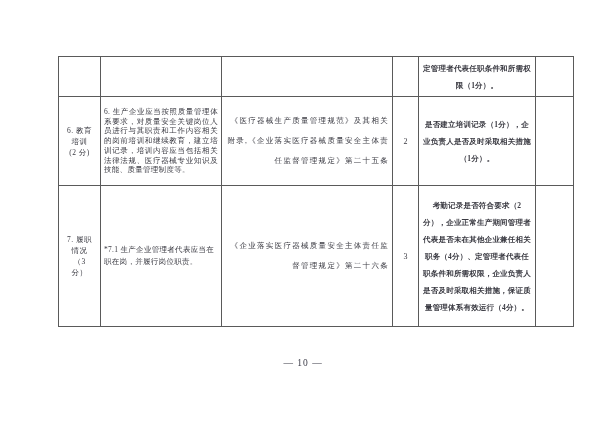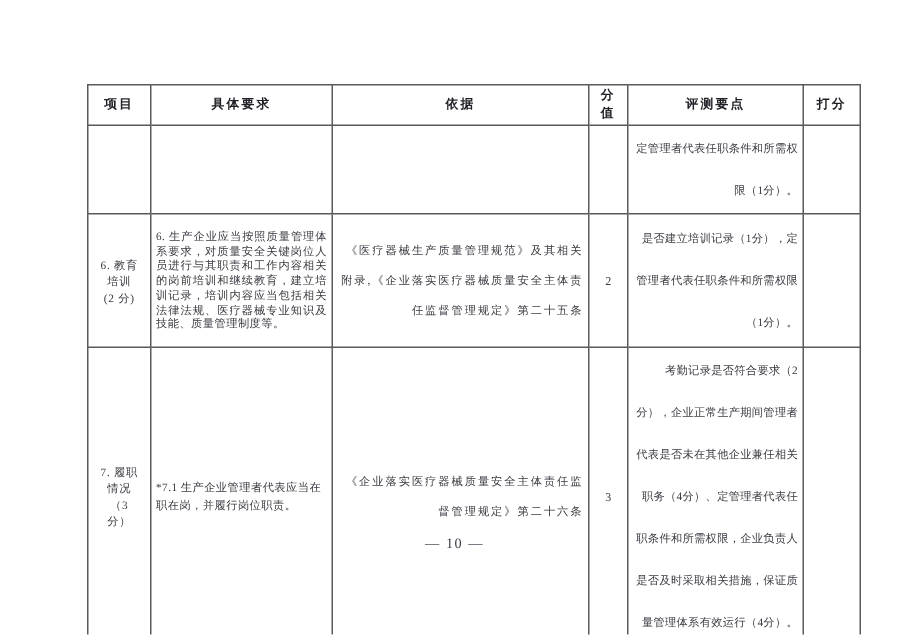--- a/index.html
+++ b/index.html
@@ -14,21 +14,21 @@
   th{
     font-size:8.5px;font-weight:bold;color:#1f1f26;text-align:center;
     letter-spacing:1.5px;height:21px;
   }
   td{font-size:7.5px;}
   .col-item{text-align:center;white-space:pre-line;line-height:11px;letter-spacing:0.5px;margin-top:45px;}
   .col-req{text-align:justify;text-justify:inter-character;line-height:9.8px;letter-spacing:0.3px;}
   tr.row-duty .col-req{line-height:12px;text-align:left;margin-left:16px;}
   .col-basis{text-align:right;line-height:20px;letter-spacing:1.3px;}
   .col-score{text-align:center;font-size:8px;letter-spacing:0;}
-  .col-points{text-align:right;line-height:28px;letter-spacing:0.2px;}
+  .col-points{text-align:center;line-height:17px;letter-spacing:0.2px;font-weight:bold;}
   .col-mark{}
   .page-number{
     position:absolute;top:358px;left:0;width:514px;box-sizing:border-box;
     padding-left:92px;text-align:center;font-size:9.5px;color:#3a3a46;
     letter-spacing:1px;
   }
 </style>
 </head>
 <body>
 
@@ -36,44 +36,36 @@
   <table>
     <colgroup>
       <col style="width:42px">
         <col style="width:121px">
         <col style="width:171px">
       <col style="width:26px">
         <col style="width:117px">
         <col style="width:38px">
     </colgroup>
     <tbody>
-        <tr>
-      <th>项目</th>
-      <th>具体要求</th>
-      <th>依据</th>
-      <th>分值</th>
-      <th>评测要点</th>
-      <th>打分</th>
-    </tr>
     <tr style="height:40px">
       <td class="col-item"></td>
       <td class="col-req"></td>
       <td class="col-basis"></td>
       <td class="col-score"></td>
       <td class="col-points">定管理者代表任职条件和所需权限（1分）。</td>
       <td class="col-mark"></td>
     </tr>
     <tr style="height:89px">
       <td class="col-item">6. 教育
 培训
 (2 分)</td>
       <td class="col-req">6. 生产企业应当按照质量管理体系要求，对质量安全关键岗位人员进行与其职责和工作内容相关的岗前培训和继续教育，建立培训记录，培训内容应当包括相关法律法规、医疗器械专业知识及技能、质量管理制度等。</td>
       <td class="col-basis">《医疗器械生产质量管理规范》及其相关附录,《企业落实医疗器械质量安全主体责任监督管理规定》第二十五条</td>
       <td class="col-score">2</td>
-      <td class="col-points">是否建立培训记录（1分），定管理者代表任职条件和所需权限（1分）。</td>
+      <td class="col-points">是否建立培训记录（1分），企业负责人是否及时采取相关措施（1分）。</td>
       <td class="col-mark"></td>
     </tr>
     <tr class="row-duty" style="height:141px">
       <td class="col-item">7. 履职
 情况
 （3
 分）</td>
       <td class="col-req">*7.1 生产企业管理者代表应当在职在岗，并履行岗位职责。</td>
       <td class="col-basis">《企业落实医疗器械质量安全主体责任监督管理规定》第二十六条</td>
       <td class="col-score">3</td>

